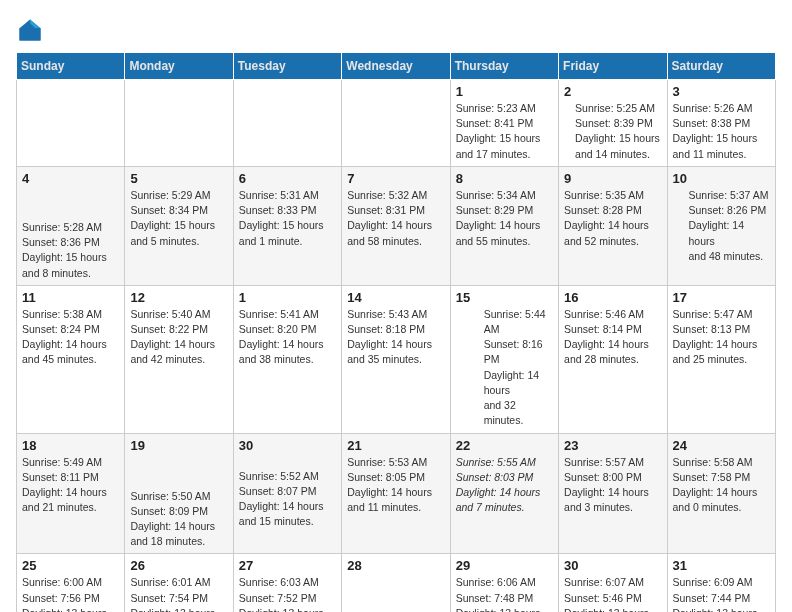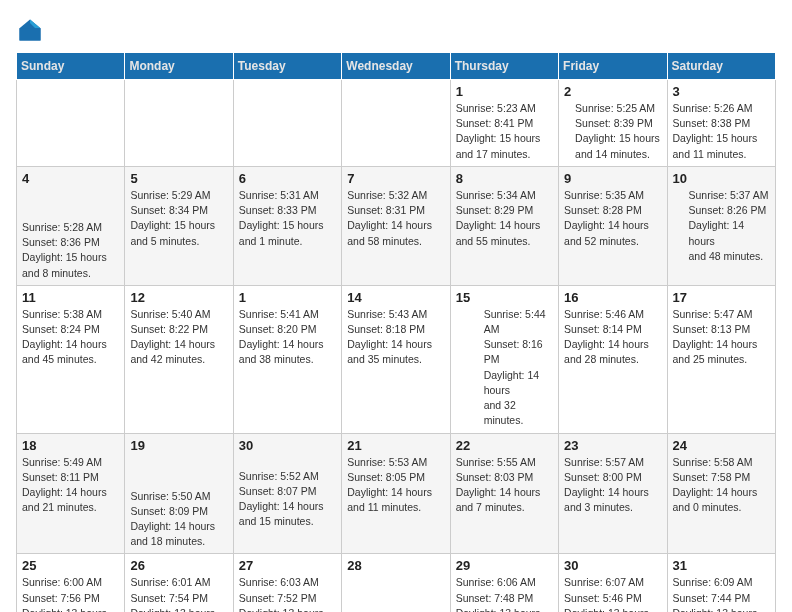--- a/index.html
+++ b/index.html
@@ -272,21 +272,21 @@
         </td>
         <td>
           <span class="day-number">21</span>
           <div class="day-info" style="white-space: pre-line;">Sunrise: 5:53 AM
 Sunset: 8:05 PM
 Daylight: 14 hours
 and 11 minutes.</div>
         </td>
         <td>
           <span class="day-number">22</span>
-          <div class="day-info" style="white-space: pre-line;">Sunrise: 5:55 AM
+          <div class="day-info" style="white-space: pre-line; font-style: italic;">Sunrise: 5:55 AM
 Sunset: 8:03 PM
 Daylight: 14 hours
 and 7 minutes.</div>
         </td>
         <td>
           <span class="day-number">23</span>
           <div class="day-info" style="white-space: pre-line;">Sunrise: 5:57 AM
 Sunset: 8:00 PM
 Daylight: 14 hours
 and 3 minutes.</div>

